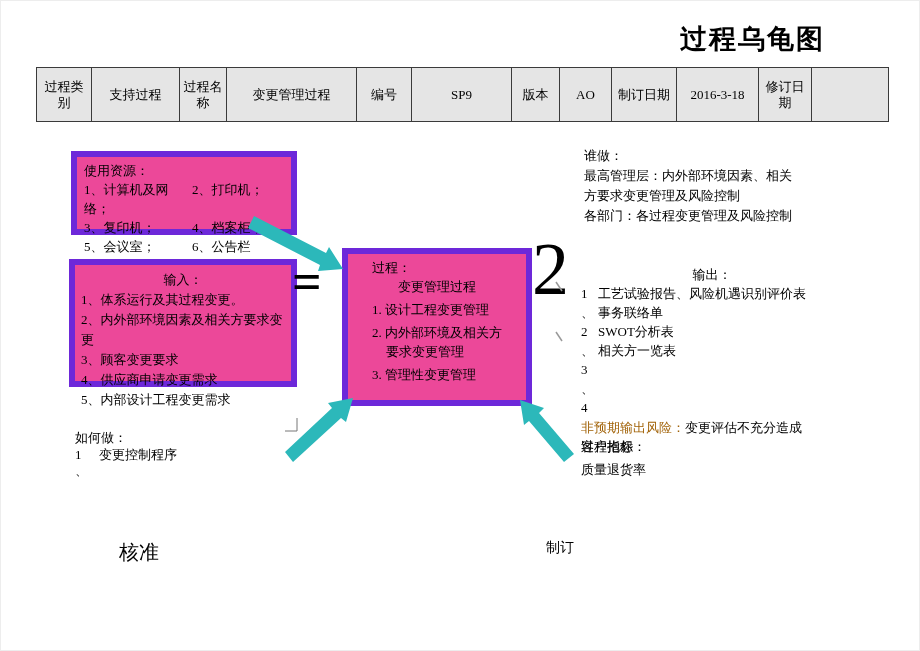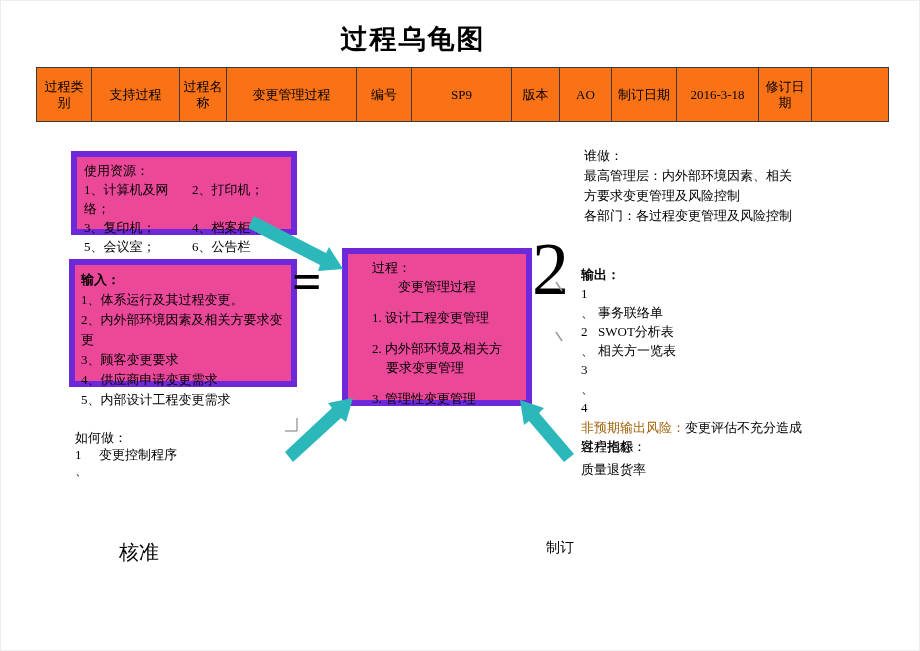--- a/index.html
+++ b/index.html
@@ -3,27 +3,27 @@
 <meta charset="utf-8">
 <style>
   * { margin:0; padding:0; box-sizing:border-box; }
   html,body { background:#fff; }
   .page {
     position:relative; width:920px; height:651px; background:#fff;
     font-family:"Liberation Serif","DejaVu Serif",serif; color:#000;
     overflow:hidden; border:1px solid #ededed;
   }
   .title {
-    position:absolute; top:20px; left:0; width:824px; text-align:center;
+    position:absolute; top:20px; left:0; width:824px; text-align:right;
     font-size:27px; font-weight:bold; letter-spacing:2px;
   }
   
   .header-table {
     position:absolute; left:35px; top:66px; height:55px;
-    display:flex; border:1px solid #3a3a3a; background:#f97316;
+    display:flex; border:1px solid #3a3a3a; background:#e5e5e5;
   }
   .cell {
     border-right:1px solid #3a3a3a; display:flex; align-items:center;
     justify-content:center; text-align:center; font-size:13px;
     line-height:16px; padding:2px 3px;
   }
   .cell:last-child { border-right:none; }
   .cell:nth-child(1){width:55px}.cell:nth-child(2){width:88px}
   .cell:nth-child(3){width:47px}.cell:nth-child(4){width:130px}
   .cell:nth-child(5){width:55px}.cell:nth-child(6){width:100px}
@@ -35,42 +35,42 @@
   .resources-box { left:70px; top:150px; width:226px; height:84px; padding:4px 7px; line-height:19px; }
   .res-row { display:flex; }
   .res-left { width:108px; }
 
   .who-block { position:absolute; left:583px; top:145px; width:245px; font-size:13px; line-height:20px; }
 
   .input-box { left:68px; top:258px; width:228px; height:128px; padding:5px 6px; line-height:20px; }
 
   .process-box { left:341px; top:247px; width:190px; height:158px; padding:4px 24px; line-height:19px; z-index:1; }
   .proc-sub { margin-left:26px; margin-bottom:2px; }
-  .proc-item { margin-top:12px; padding-left:14px; text-indent:-14px; }
+  .proc-item { margin-top:4px; padding-left:14px; text-indent:-14px; }
 
   .equals-mark { position:absolute; left:291px; top:255px; font-size:52px; font-weight:bold; line-height:1; z-index:2; }
   .two-mark { position:absolute; left:531px; top:231px; font-size:74px; line-height:1; z-index:2; }
 
   .output-block { position:absolute; left:580px; top:264px; width:262px; font-size:13px; line-height:19px; }
   .out-row { display:flex; }
   .out-num { width:17px; flex:none; }
   .out-text { white-space:nowrap; }
   .risk-line { margin-top:1px; }
 
   .how-block { position:absolute; left:74px; top:429px; font-size:13px; line-height:16px; }
   .how-row { display:flex; margin-top:1px; }
   .how-num { width:24px; }
 
   .indicator-block { position:absolute; left:580px; top:437px; font-size:13px; line-height:18px; }
   .ind-value { margin-top:5px; }
 
   .footer-approve { position:absolute; left:118px; top:538px; font-size:20px; }
   .footer-draft  { position:absolute; left:545px; top:538px; font-size:14px; }
 
-  .bold { font-weight:bold; }
+  .bold { font-weight:normal;text-align:center; }
 
   .overlay { position:absolute; left:0; top:0; width:920px; height:651px; pointer-events:none; z-index:3; }
 </style>
 </head>
 <body>
 
 <div class="page">
 
   <div class="title">过程乌龟图</div>
 
@@ -129,20 +129,21 @@
     <div class="proc-item">3. 管理性变更管理</div>
   </div>
 
   <div class="equals-mark">=</div>
   <div class="two-mark">2</div>
 
   <div class="output-block">
     <div class="bold">输出：</div>
     <div class="out-row">
       <span class="out-num">1</span>
+      <span class="out-text">工艺试验报告、风险机遇识别评价表</span>
     </div>
     <div class="out-row">
       <span class="out-num">、</span>
       <span class="out-text">事务联络单</span>
     </div>
     <div class="out-row">
       <span class="out-num">2</span>
       <span class="out-text">SWOT分析表</span>
     </div>
     <div class="out-row">

